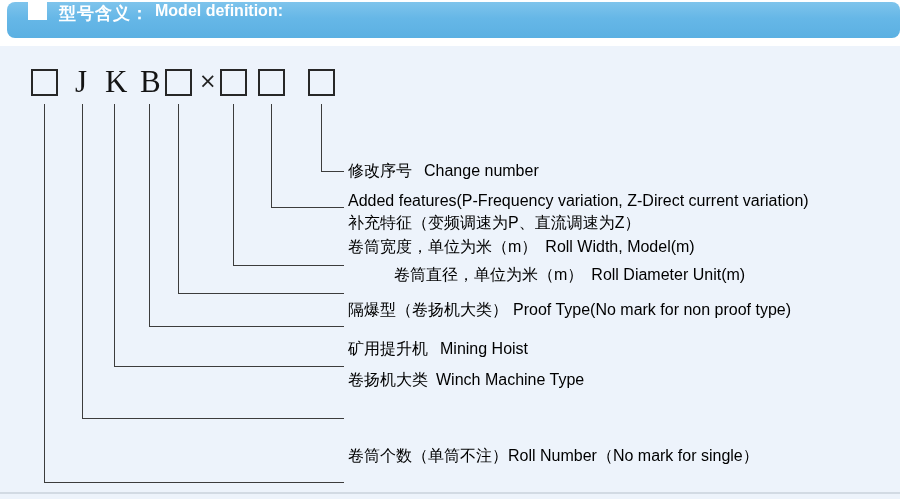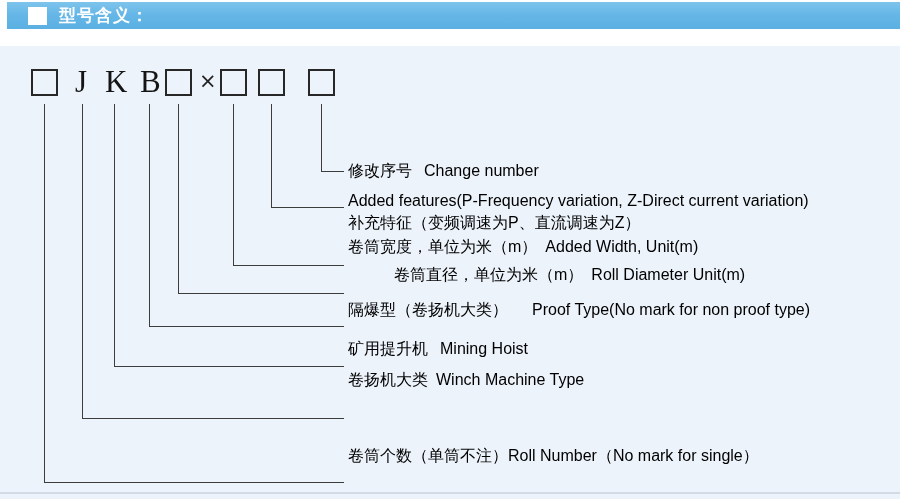--- a/index.html
+++ b/index.html
@@ -4,23 +4,23 @@
 <style>
   html,body{margin:0;padding:0;}
   body{
     width:900px;height:499px;position:relative;overflow:hidden;
     background:#ffffff;
     font-family:"Liberation Sans","DejaVu Sans",sans-serif;
     color:#1d1d1d;
   }
   
   .header-bar{
-    position:absolute;left:7px;top:2px;width:893px;height:27px;
+    position:absolute;left:7px;top:2px;width:893px;height:36px;
     background:linear-gradient(180deg,#7ec4ec 0%,#66b7e7 45%,#5bb0e2 100%);
-    display:flex;align-items:center;
+    display:flex;align-items:flex-start;border-radius:8px;
   }
   .header-square{
     width:19px;height:18px;background:#ffffff;margin-left:21px;flex:0 0 auto;
   }
   .header-title-zh{
     margin-left:12px;color:#ffffff;font-weight:bold;font-size:17px;
     letter-spacing:1px;white-space:nowrap;
   }
   .header-title-en{
     margin-left:6px;color:#ffffff;font-weight:bold;font-size:16px;white-space:nowrap;
@@ -62,39 +62,40 @@
   .c6{left:233px;width:110px;height:161px;} 
   .c7{left:271px;width:72px; height:103px;} 
   .c8{left:321px;width:22px; height:67px;}  
   
   .lbl{
     position:absolute;left:348px;font-size:16px;line-height:20px;white-space:nowrap;
     color:#000000;
   }
   .lbl .en{margin-left:12px;}
   .lbl .en-tight{margin-left:0;}
-  .lbl .en-wide{margin-left:24px;}
+  .lbl .en-wide{margin-left:5px;}
   .lbl .en-mid{margin-left:8px;}
   .t1{top:161px;}
   .t2{top:190px;line-height:22px;}
   .t3{top:237px;}
   .t4{top:265px;margin-left:46px;}
   .t5{top:300px;}
   .t6{top:339px;}
   .t7{top:370px;}
   .t8{top:446px;}
 </style>
 </head>
 <body>
 
 <div class="panel"></div>
 
 <div class="header-bar">
   <div class="header-square"></div>
   <div class="header-title-zh">型号含义：</div>
+  <div class="header-title-en">Model definition:</div>
 </div>
 
 <div class="code-box b1"></div>
 <div class="code-letter lJ">J</div>
 <div class="code-letter lK">K</div>
 <div class="code-letter lB">B</div>
 <div class="code-box b2"></div>
 <div class="code-times x1">×</div>
 <div class="code-box b3"></div>
 <div class="code-box b4"></div>
@@ -112,21 +113,21 @@
 <div class="lbl t1">
   <span>修改序号</span><span class="en">Change number</span>
 </div>
 
 <div class="lbl t2">
   <div>Added features(P-Frequency variation, Z-Direct current variation)</div>
   <div>补充特征（变频调速为P、直流调速为Z）</div>
 </div>
 
 <div class="lbl t3">
-  <span>卷筒宽度，单位为米（m）</span><span class="en-mid en">Added Width, Unit(m)</span>
+  <span>卷筒宽度，单位为米（m）</span><span class="en-mid en">Roll Width, Model(m)</span>
 </div>
 
 <div class="lbl t4">
   <span>卷筒直径，单位为米（m）</span><span class="en-mid en">Roll Diameter Unit(m)</span>
 </div>
 
 <div class="lbl t5">
   <span>隔爆型（卷扬机大类）</span><span class="en en-wide">Proof Type(No mark for non proof type)</span>
 </div>
 

